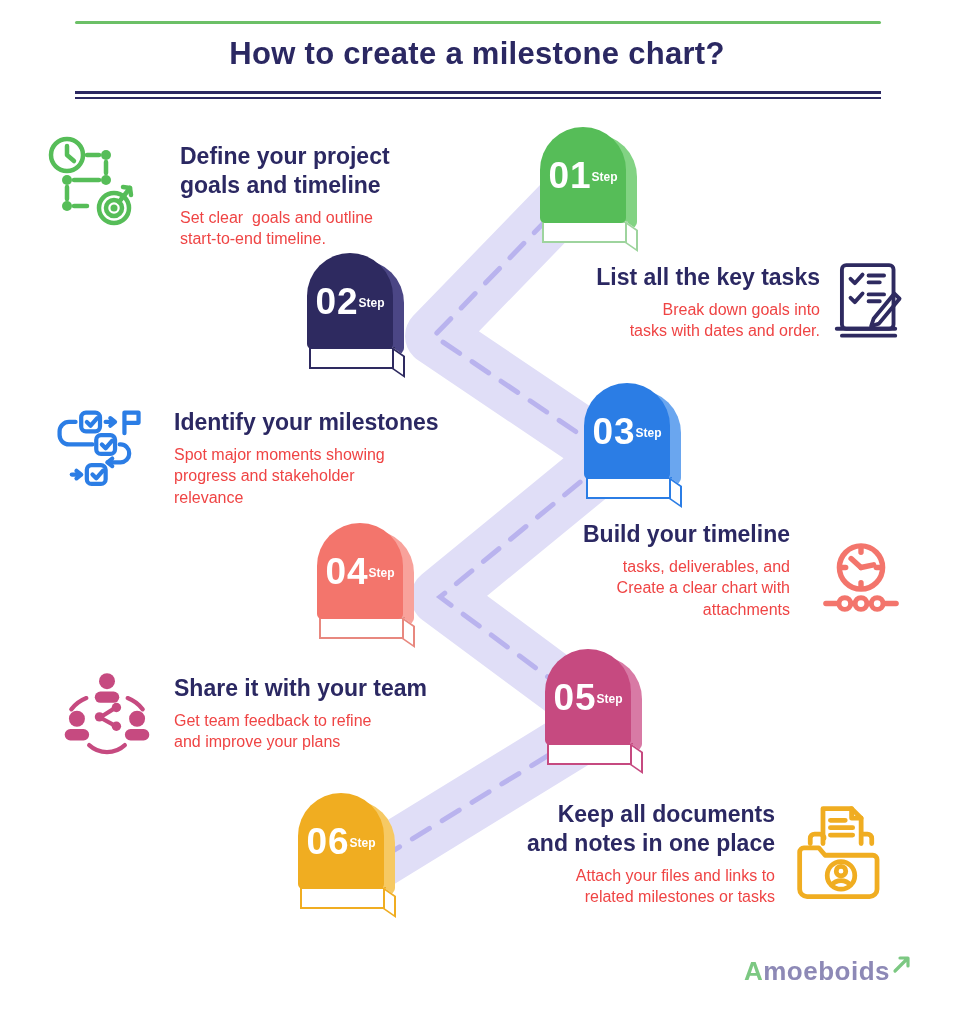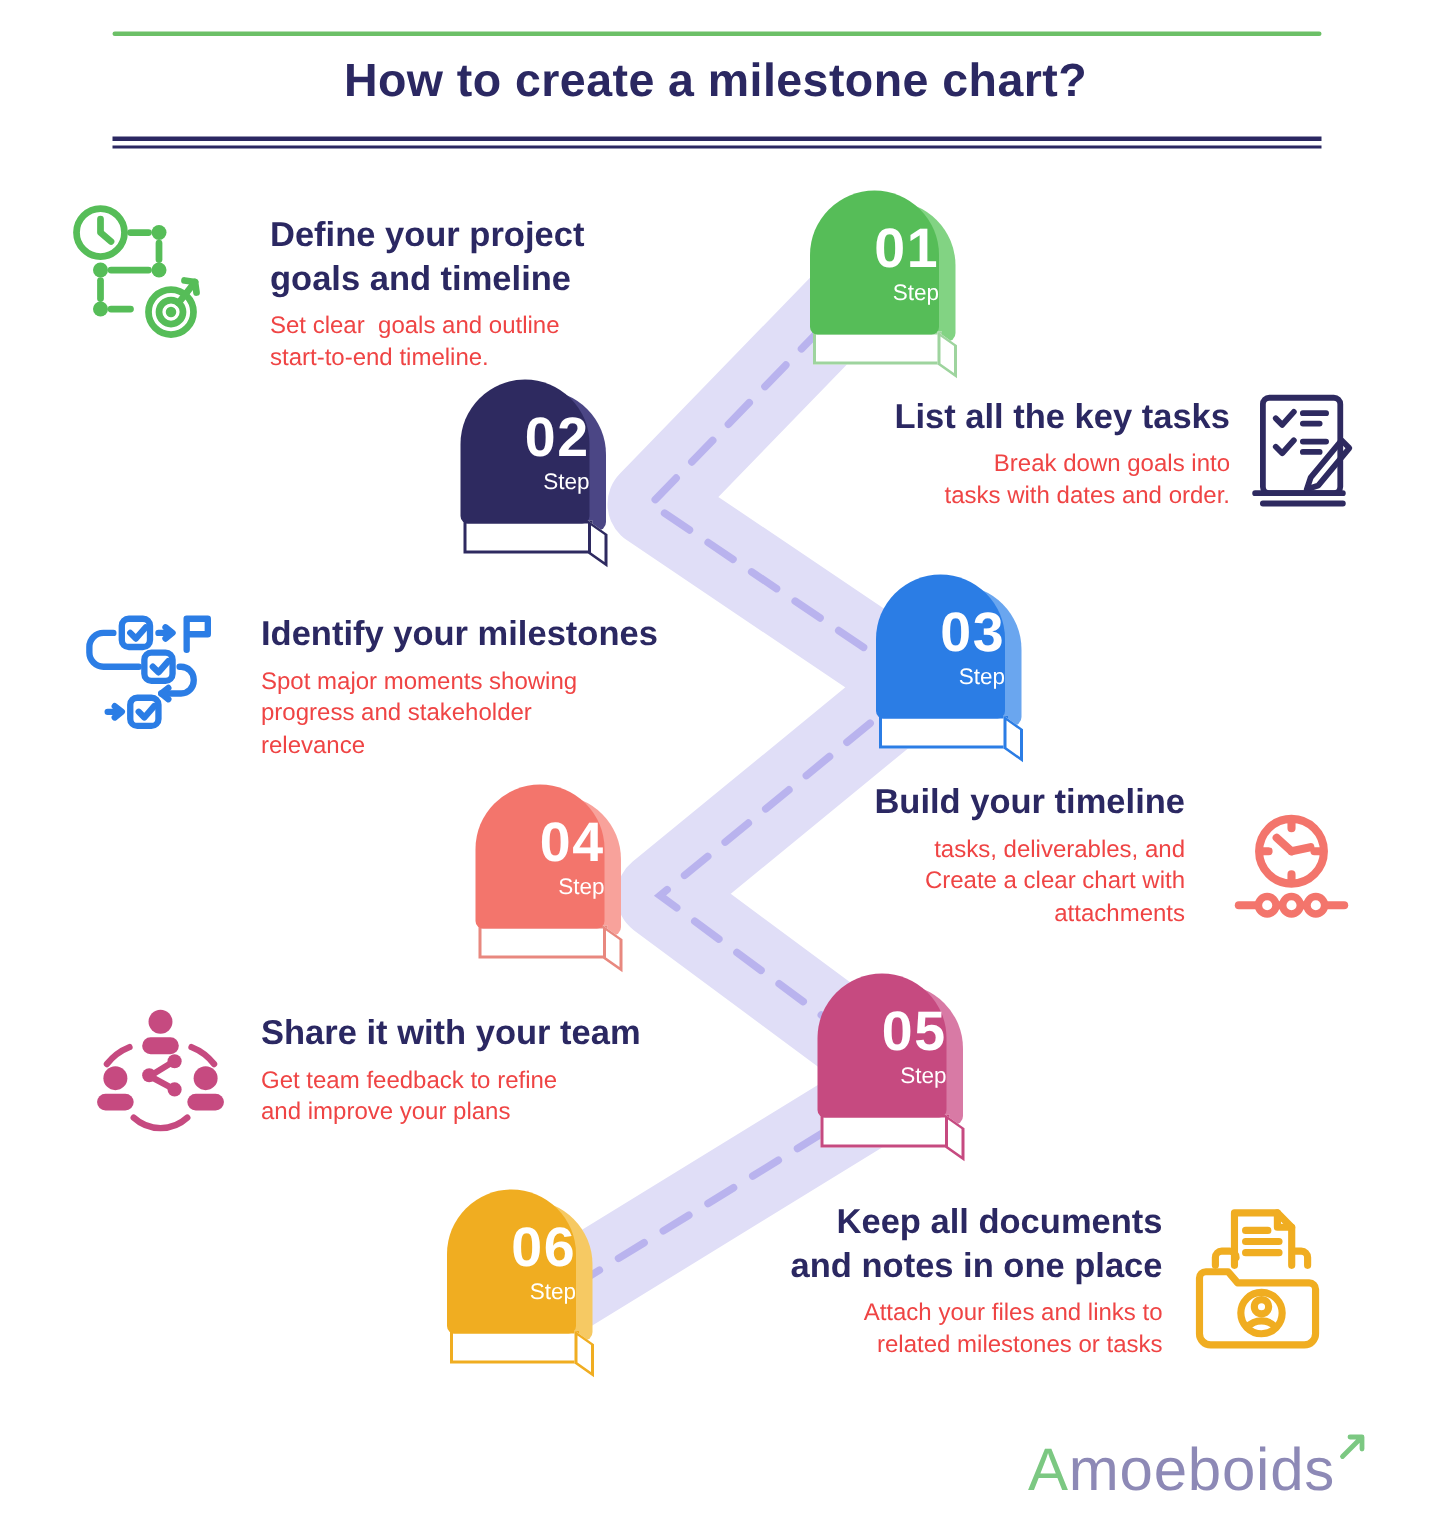--- a/index.html
+++ b/index.html
@@ -11,38 +11,38 @@
   .rule-green{position:absolute;left:75px;width:806px;top:21px;height:3px;background:#6cc067;border-radius:2px;}
   .title{position:absolute;left:0;right:0;top:36px;text-align:center;font-size:31px;font-weight:bold;color:#2b2862;letter-spacing:.3px;}
   .rule-navy-a{position:absolute;left:75px;width:806px;top:91px;height:3px;background:#2b2862;}
   .rule-navy-b{position:absolute;left:75px;width:806px;top:97px;height:2px;background:#2b2862;}
   
   svg.road{position:absolute;left:0;top:0;z-index:1;}
   
   .badge{position:absolute;width:100px;height:118px;z-index:3;}
   .badge .side{position:absolute;left:11px;top:7px;width:86px;height:94px;border-radius:43px 43px 6px 6px;background:var(--side);}
   .badge .bbody{position:absolute;left:0;top:0;width:86px;height:96px;border-radius:43px 43px 5px 5px;background:var(--main);
-    display:flex;flex-direction:column;align-items:flex-end;justify-content:center;z-index:3;}
+    display:flex;flex-direction:row;align-items:center;justify-content:center;z-index:3;}
   .badge .num{font-size:37px;font-weight:bold;color:#ffffff;line-height:1;letter-spacing:1px;}
-  .badge .stp{font-size:15px;font-weight:normal;color:#ffffff;margin-top:3px;}
+  .badge .stp{font-size:12px;font-weight:bold;color:#ffffff;margin-top:3px;}
   .badge .base{position:absolute;left:2px;top:94px;width:82px;height:18px;background:#ffffff;border:2px solid var(--edge);z-index:2;}
   .badge .base::after{content:"";position:absolute;right:-12px;top:-2px;width:9px;height:18px;background:#ffffff;
     border:2px solid var(--edge);transform:skewY(35deg);transform-origin:left top;}
   
   .tb{position:absolute;z-index:2;}
   .tb.right{text-align:right;}
   .h{font-weight:bold;color:#2b2862;font-size:23px;line-height:1.26;}
   .b{color:#ef4444;font-size:16px;line-height:1.34;margin-top:7px;}
   .h div,.b div{white-space:pre-wrap;}
   
   .icon-slot{position:absolute;z-index:2;}
   .icon-slot svg{width:100%;height:100%;display:block;}
   
   .logo{position:absolute;right:42px;top:956px;display:flex;align-items:flex-start;z-index:2;}
-  .logo .word{font-size:40px;font-weight:normal;color:#8d89b6;letter-spacing:.5px;line-height:1.2;}
+  .logo .word{font-size:26px;font-weight:bold;color:#8d89b6;letter-spacing:.5px;line-height:1.2;}
   .logo .word .first{color:#7cc882;}
   .logo .arrow{margin-left:2px;margin-top:-2px;}
 </style>
 </head>
 <body>
 
 <div class="stage">
 
   <div class="rule-green"></div>
   <div class="title">How to create a milestone chart?</div>

